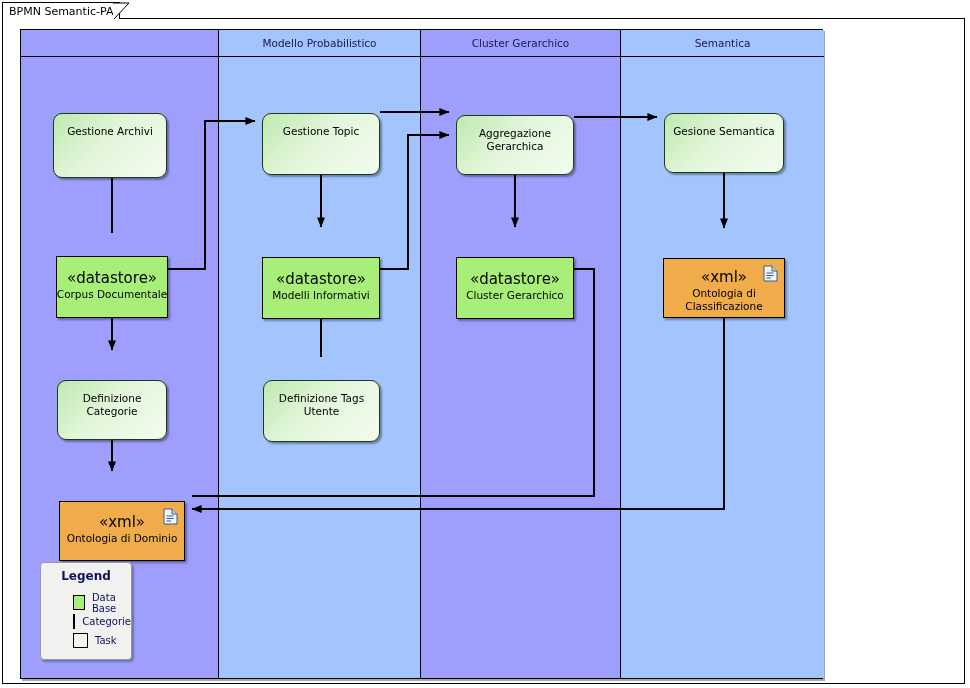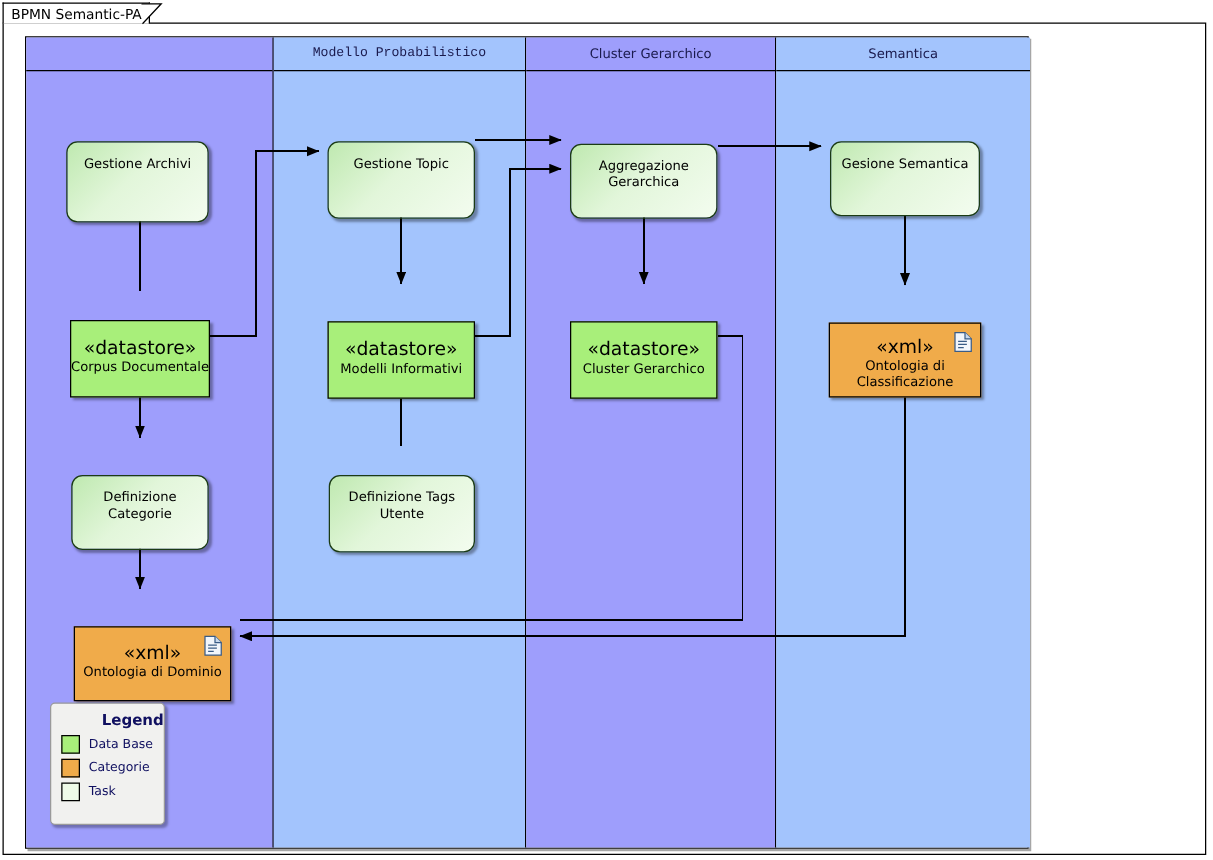--- a/index.html
+++ b/index.html
@@ -35,22 +35,22 @@
   .ontology{border:1px solid #000;padding-top:11px;background:#f0ab4a;box-shadow:2px 2px 2px rgba(0,0,0,.35);}
   .ontology.tall{padding-top:9px;}
   .stereo{font-size:15px;}
 
   
   .docicon{position:absolute;right:6px;top:6px;width:15px;height:17px;}
 
   
   .legend{position:absolute;left:40px;top:562px;width:92px;height:98px;background:#f1f1ef;border:1px solid #9a9a9a;
           border-radius:4px;box-shadow:2px 2px 2px rgba(0,0,0,.3);z-index:5;padding:6px 0 0 0;box-sizing:border-box;}
-  .legend-title{font-size:12px;font-weight:bold;color:#101060;text-align:right;margin-bottom:3px;}
-  .legend-row{display:flex;align-items:center;height:19px;padding-left:8px;gap:7px;}
+  .legend-title{font-size:12px;font-weight:bold;color:#101060;text-align:center;margin-bottom:10px;}
+  .legend-row{display:flex;align-items:center;height:19px;padding-left:8px;gap:7px;margin-left:24px;}
   .swatch{width:15px;height:15px;border:1px solid #000;box-sizing:border-box;}
   .legend-label{font-size:10px;color:#101060;}
 </style>
 </head>
 <body>
 
 <div id="stage">
 
   <div class="titletab">
     <span>BPMN Semantic-PA</span>
@@ -59,21 +59,21 @@
     <path d="M0 1 L16 1 L1 17" fill="#ffffff" stroke="none"></path>
     <path d="M0 1 L16 1 L1 17" fill="none" stroke="#000" stroke-width="1"></path>
   </svg>
 
   <div class="frame"></div>
 
   <div class="pool" id="pool">
       <div class="lane" style="left: 0px; width: 198px; background: rgb(158, 158, 252);">
         <div class="lane-sep"></div>
       </div>
-      <div class="lane" style="left: 198px; width: 202px; background: rgb(163, 196, 253); font-family: Liberation Mono, monospace;">
+      <div class="lane" style="left: 198px; width: 202px; background: rgb(163, 196, 253);">
         <div class="lane-head">Modello Probabilistico</div>
         <div class="lane-sep"></div>
       </div>
       <div class="lane" style="left: 400px; width: 200px; background: rgb(158, 158, 252);">
         <div class="lane-head">Cluster Gerarchico</div>
         <div class="lane-sep"></div>
       </div>
       <div class="lane" style="left: 600px; width: 203px; background: rgb(163, 196, 253);">
         <div class="lane-head">Semantica</div>
         <div class="lane-sep"></div>

